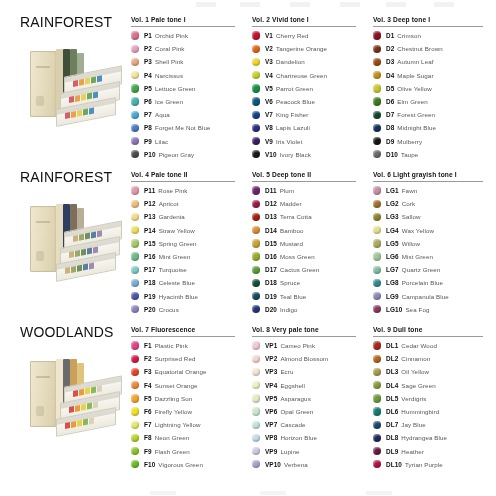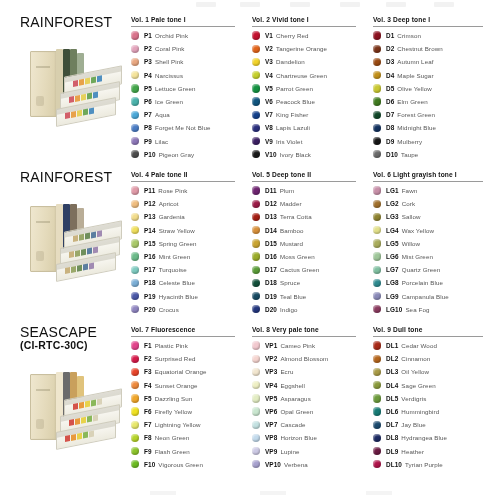--- a/index.html
+++ b/index.html
@@ -535,22 +535,21 @@
             <div class="swatch-row">
               <div class="dot" style="background: rgb(138, 58, 94);"></div>
               <span class="code">LG10</span>
               <span class="cname">Sea Fog</span>
             </div>
           </div>
         </div>
       </div>
       <div class="section sec3">
         <div class="brand">
-          <div class="brand-name">SEASCAPE</div>
-          <div class="brand-code">(CI-RTC-30C)</div>
+          <div class="brand-name">WOODLANDS</div>
           <div class="photo">
             <div class="bk case"></div>
             <div class="bk spine s1" style="background: rgb(239, 230, 205);"></div>
             <div class="bk spine s2" style="background: rgb(107, 107, 107);"></div>
             <div class="bk spine s3" style="background: rgb(201, 160, 92);"></div>
             <div class="bk spine s4" style="background: rgb(224, 195, 124);"></div>
             <div class="tray t1">
               <div class="lid"></div>
               <div class="chips">
                 <i style="background: rgb(212, 82, 74);"></i>

